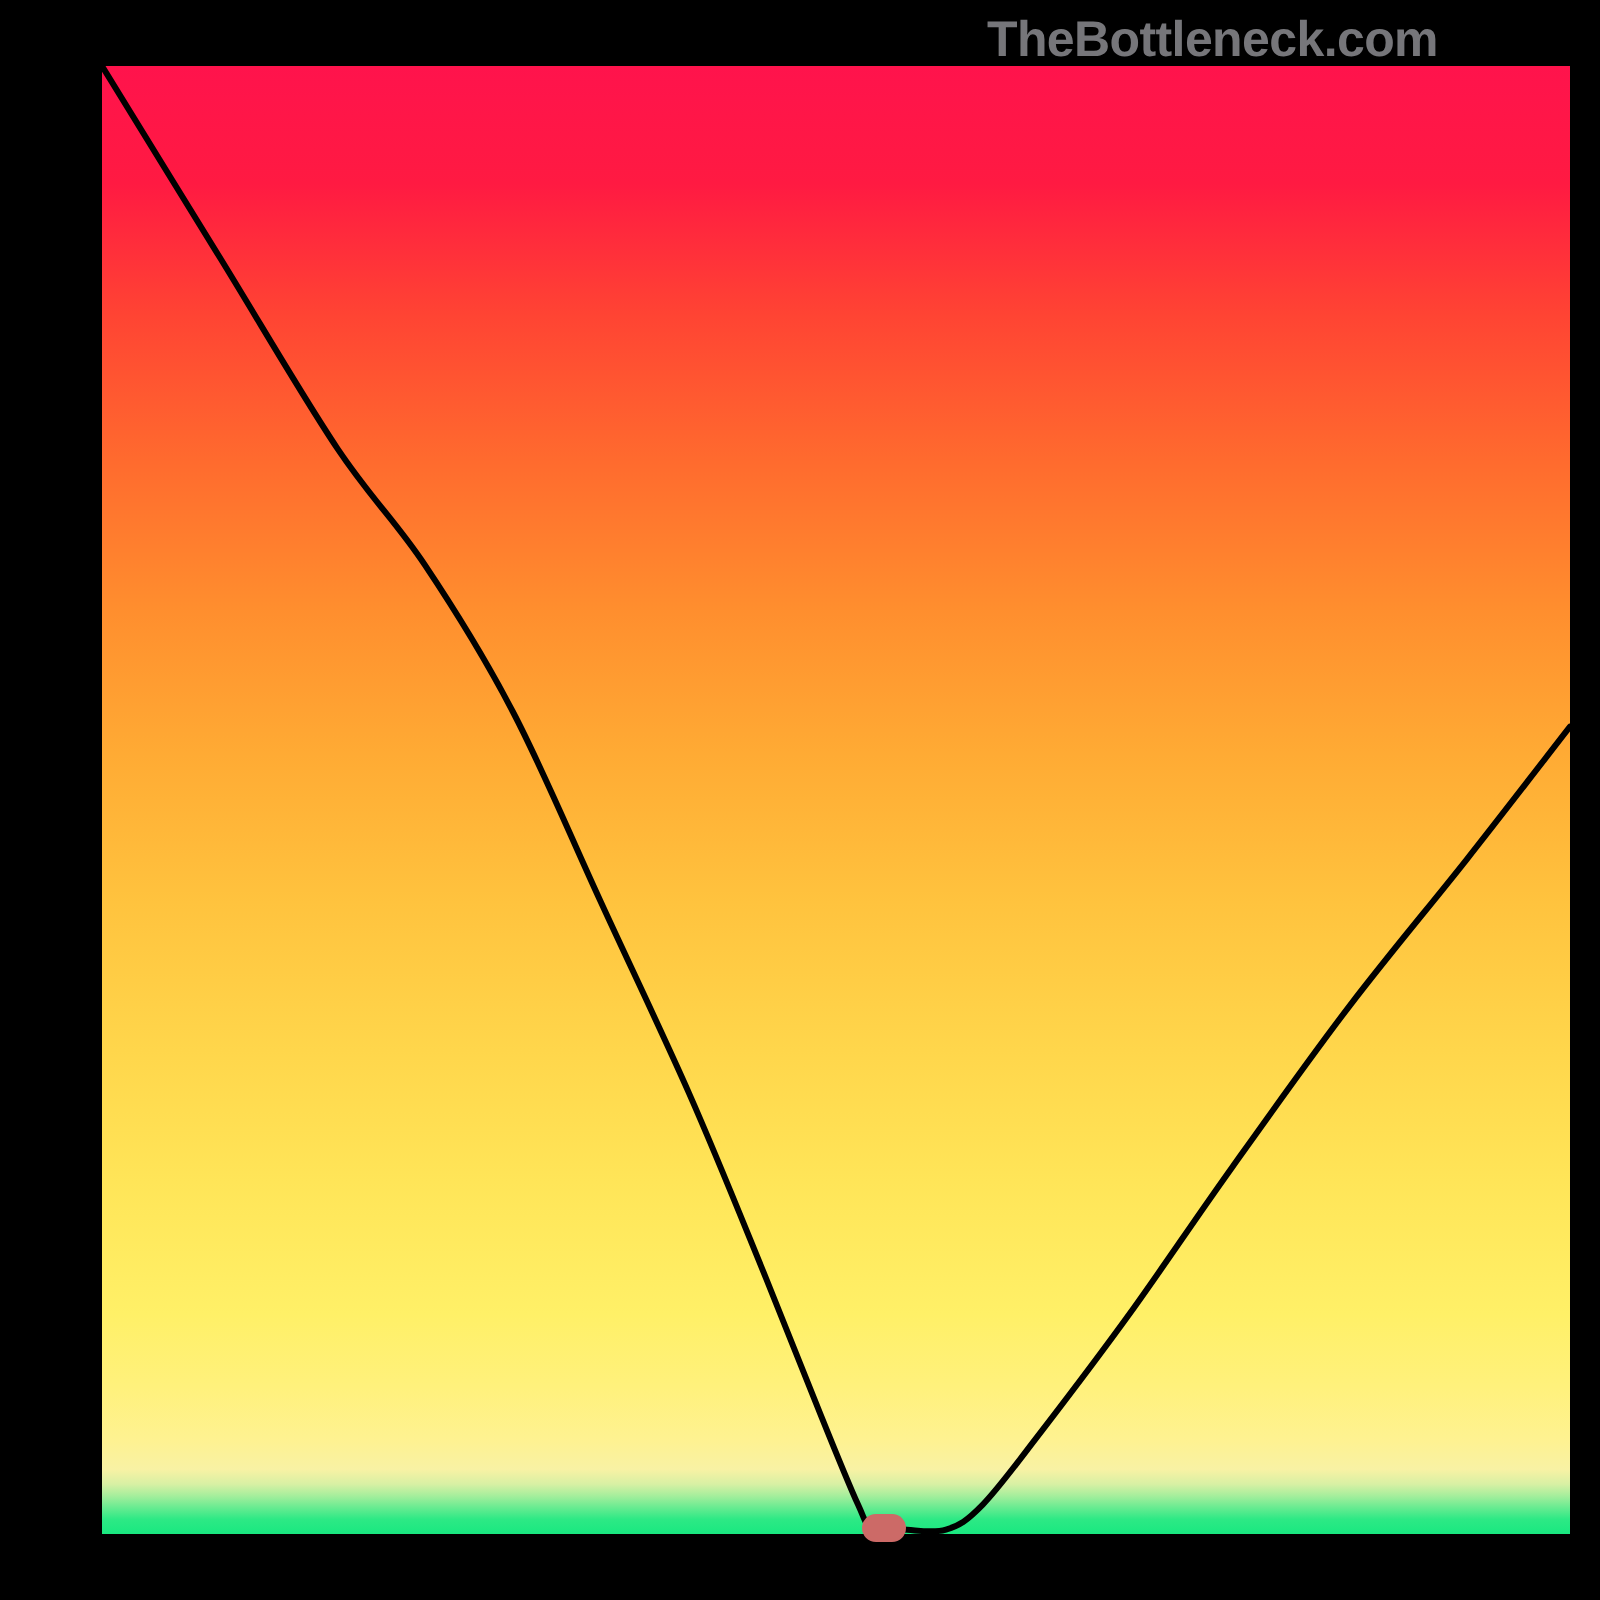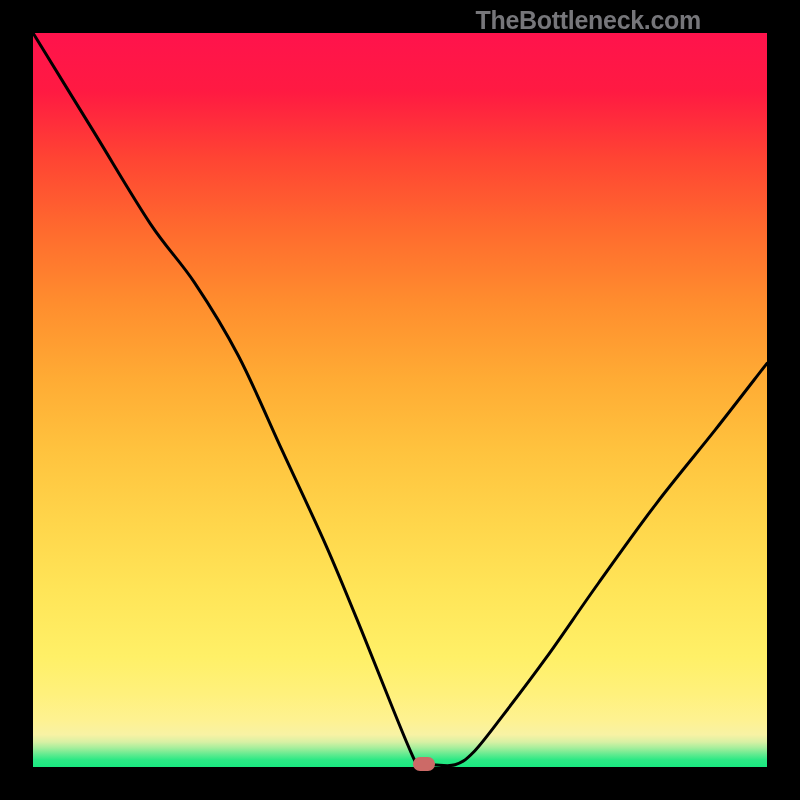--- a/index.html
+++ b/index.html
@@ -1,17 +1,17 @@
 <!DOCTYPE html>
 <html><head>
 <meta charset="utf-8">
 <style>
   * { margin: 0; padding: 0; box-sizing: border-box; }
   html, body { width: 800px; height: 800px; background: #000; overflow: hidden; }
-  .root { position: relative; width: 736px; height: 800px; background: #000; }
+  .root { position: relative; width: 736px; height: 800px; background: #000; margin-left: 18px; }
   .plot-area {
     position: absolute;
     left: 33px;
     top: 33px;
     width: 734px;
     height: 734px;
     background: linear-gradient(
       to top,
       #19e880 0%,
       #2de985 1%,

